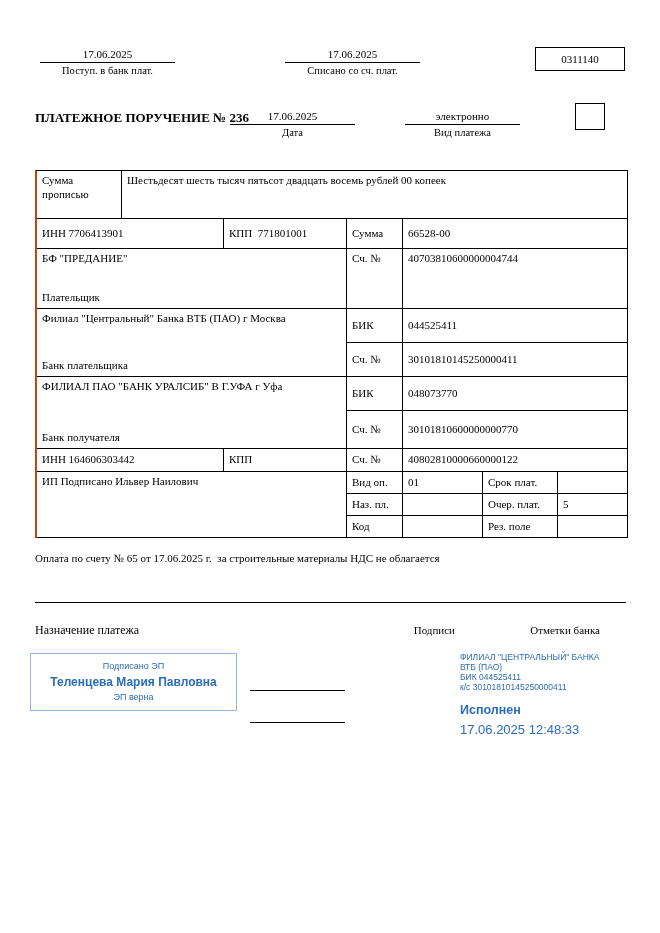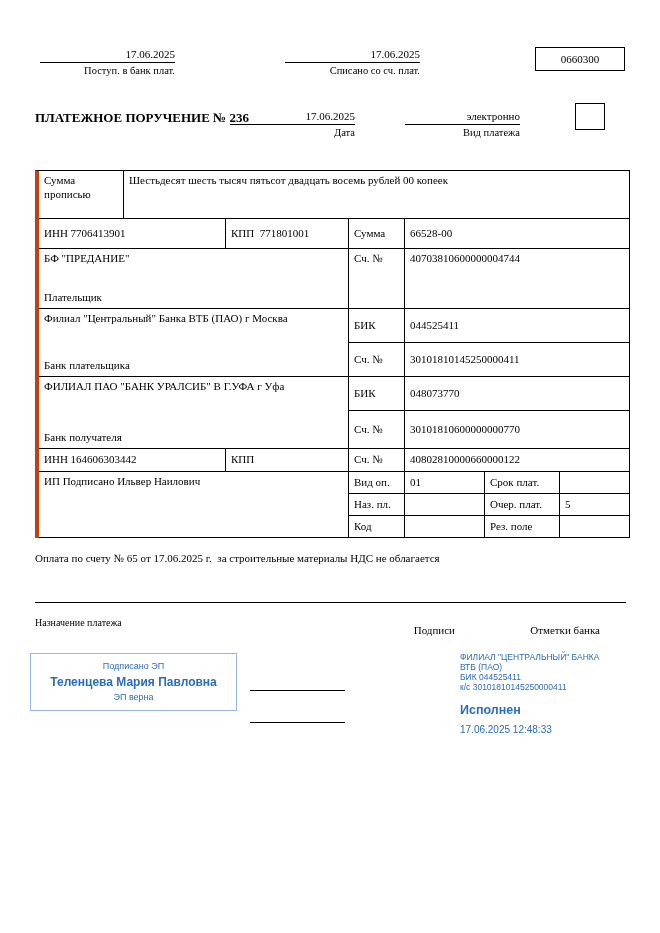--- a/index.html
+++ b/index.html
@@ -2,21 +2,21 @@
 <html><head>
 <meta charset="utf-8">
 <style>
   html, body { margin:0; padding:0; }
   body {
     width:660px; height:933px; background:#ffffff;
     font-family:"Liberation Serif", serif; color:#000;
     position:relative; overflow:hidden;
   }
   .page { position:absolute; left:0; top:0; width:660px; height:933px; background:#fff; }
-  .center { text-align:right; }
+  .center { text-align:center; }
   .fs11 { font-size:11px; }
   .fs10 { font-size:10.5px; }
   .pt2 { padding-top:2px; }
 
   .date-block { position:absolute; }
   .u-line { border-bottom:1px solid #000; padding-bottom:2px; }
 
   .code-box {
     position:absolute; left:535px; top:47px; width:88px; height:22px;
     border:1px solid #000; display:flex; align-items:center; justify-content:center;
@@ -24,36 +24,36 @@
   }
   .small-box {
     position:absolute; left:575px; top:103px; width:28px; height:25px;
     border:1px solid #000;
   }
   .doc-title { position:absolute; left:35px; top:110px; font-weight:bold; font-size:13px; }
 
   
   .tbl {
     position:absolute; left:35px; top:170px; width:591px;
-    border-top:1px solid #000; border-left:4px solid #c2410c;
+    border-top:1px solid #000; border-left:2px solid #c2410c;
   }
   .tr { display:flex; }
   .td {
     border-right:1px solid #000; border-bottom:1px solid #000;
     padding:3px 5px; font-size:11px; line-height:1.25;
     box-sizing:border-box; overflow:hidden;
   }
   .vc { display:flex; align-items:center; }
   .col2 { display:flex; flex-direction:column; justify-content:space-between; }
   .subcol { display:flex; flex-direction:column; box-sizing:border-box; }
 
   .purpose-text { position:absolute; left:35px; top:552px; width:591px; font-size:11px; }
   .purpose-label-block {
     position:absolute; left:35px; top:602px; width:591px;
-    border-top:1px solid #000; padding-top:14px; font-size:10px;
+    border-top:1px solid #000; padding-top:20px; font-size:12px;
   }
 
   .sig-head { position:absolute; top:624px; font-size:11px; text-align:right; }
   .sig-head.podpisi { left:230px; width:225px; }
   .sig-head.otmetki { left:450px; width:150px; }
 
   .esig-box {
     position:absolute; left:30px; top:653px; width:207px; height:58px;
     border:1px solid #97b7e2; color:#2a6db8; text-align:center;
     font-family:"Liberation Sans", sans-serif; padding-top:7px; box-sizing:border-box;
@@ -64,37 +64,37 @@
   .sig-line { position:absolute; left:250px; width:95px; height:0; border-top:1px solid #000; }
   .sig-line.l1 { top:690px; }
   .sig-line.l2 { top:722px; }
 
   .bank-stamp {
     position:absolute; left:460px; top:652px; width:195px;
     color:#2a6db8; font-family:"Liberation Sans", sans-serif;
     font-size:8.5px; line-height:10px;
   }
   .bank-stamp .status { font-size:12.5px; font-weight:bold; margin-top:13px; }
-  .bank-stamp .dt { font-size:10px; margin-top:10px; }
+  .bank-stamp .dt { font-size:13px; margin-top:10px; }
 </style>
 </head>
 <body>
 
 <div class="page">
 
   <div class="date-block" style="left:40px;top:48px;width:135px">
     <div class="u-line center fs11">17.06.2025</div>
     <div class="center fs10 pt2">Поступ. в банк плат.</div>
   </div>
   <div class="date-block" style="left:285px;top:48px;width:135px">
     <div class="u-line center fs11">17.06.2025</div>
     <div class="center fs10 pt2">Списано со сч. плат.</div>
   </div>
   <div class="code-box">
-    <span>0660300</span>
+    <span>0311140</span>
   </div>
 
   <div class="doc-title">ПЛАТЕЖНОЕ ПОРУЧЕНИЕ № 236</div>
   <div class="date-block" style="left:230px;top:110px;width:125px">
     <div class="u-line center fs11">17.06.2025</div>
     <div class="center fs10 pt2">Дата</div>
   </div>
   <div class="date-block" style="left:405px;top:110px;width:115px">
     <div class="u-line center fs11">электронно</div>
     <div class="center fs10 pt2">Вид платежа</div>

